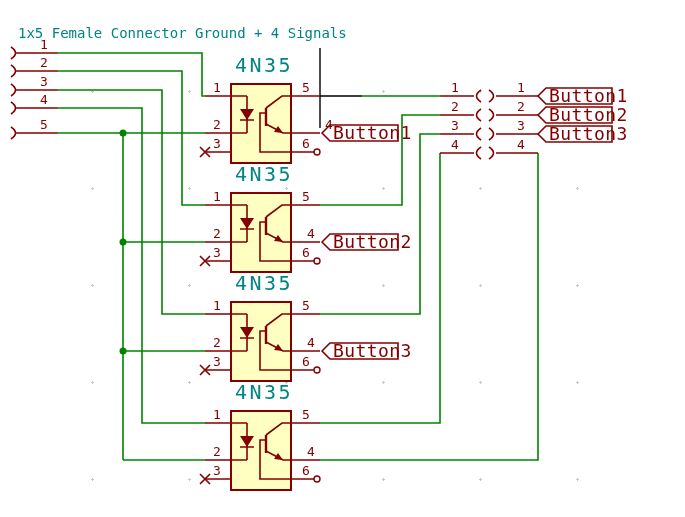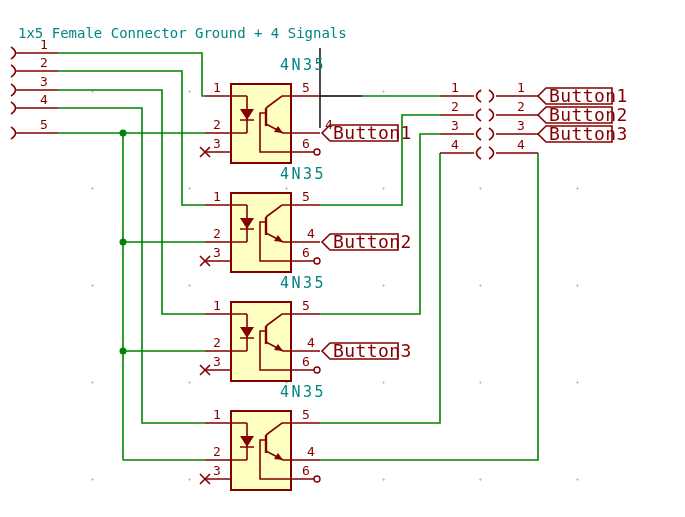--- a/index.html
+++ b/index.html
@@ -18,21 +18,21 @@
   .nc    { fill:#ffffff; stroke:#840000; stroke-width:1.4; }
   .wire  { fill:none; stroke:#008400; stroke-width:1.6; }
   .blk   { fill:none; stroke:#000000; stroke-width:1.4; }
   .jct   { fill:#008400; stroke:none; }
   .flag  { fill:#ffffff; stroke:#840000; stroke-width:1.6; }
   .t     { position:absolute; color:#840000; white-space:nowrap; }
   .num   { width:16px; text-align:center; font-size:13px; line-height:12px; }
   .lbl   { font-size:18px; line-height:14px; letter-spacing:0.4px; }
   .teal  { color:#008484; }
   .title { font-size:14px; line-height:14px; }
-  .refname { font-size:15px; line-height:15px; letter-spacing:2.5px;margin-left:45px; }
+  .refname { font-size:20px; line-height:15px; letter-spacing:2.5px; }
 </style>
 </head>
 <body>
 
 <div class="stage">
 
   <svg class="sch" width="685" height="517" viewBox="0 0 685 517">
     <defs>
       <g id="opto-sym">
         <rect class="body" x="231" y="0" width="60" height="79"></rect>

